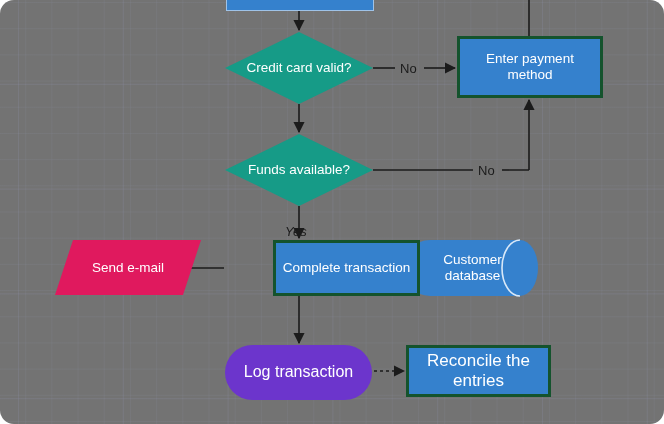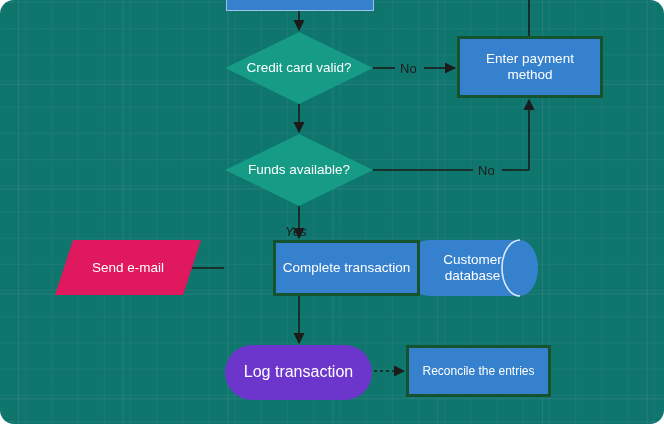--- a/index.html
+++ b/index.html
@@ -10,21 +10,21 @@
   body {
     width: 664px;
     height: 424px;
     overflow: hidden;
     font-family: "Liberation Sans", sans-serif;
   }
   #canvas {
     position: relative;
     width: 664px;
     height: 424px;
-    background: #0f766e;
+    background: #737373;
     border-radius: 14px;
     overflow: hidden;
   }
   
   #grid {
     position: absolute;
     left: 0; top: 0;
     width: 664px; height: 424px;
     background-image:
       linear-gradient(to right, rgba(155,160,190,0.10) 1px, transparent 1px),
@@ -161,21 +161,21 @@
     <span class="node-label">
       <span>Customer</span><br>
       <span>database</span>
     </span>
   </div>
 
   <div class="node stadium" style="left:225px; top:345px; width:147px; height:55px; font-size:16px;">
     <span class="node-label">Log transaction</span>
   </div>
 
-  <div class="node rect" style="left:406px; top:345px; width:145px; height:52px; font-size:12px;">
+  <div class="node rect" style="left:406px; top:345px; width:145px; height:52px; font-size:17px;">
     <span class="node-label">Reconcile the entries</span>
   </div>
 
   <div class="edge-label" style="left:400px; top:62px;">No</div>
 
   <div class="edge-label" style="left:478px; top:164px;">No</div>
 
   <div class="edge-label" style="left:285px; top:225px;font-style:italic;">Yes</div>
 
 </div>

